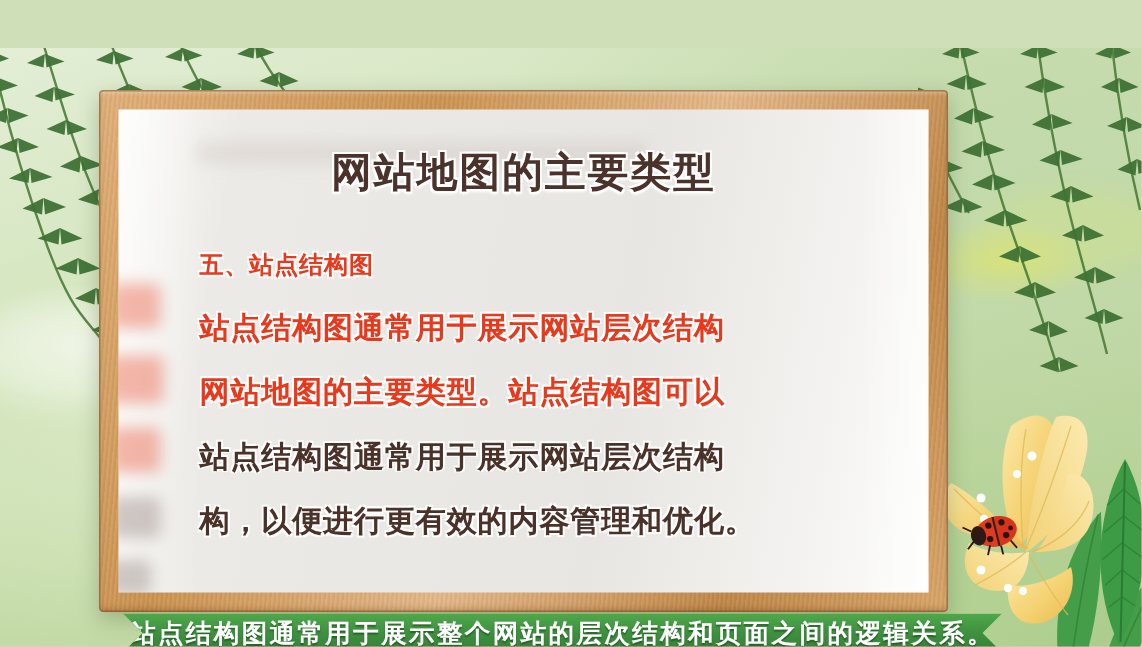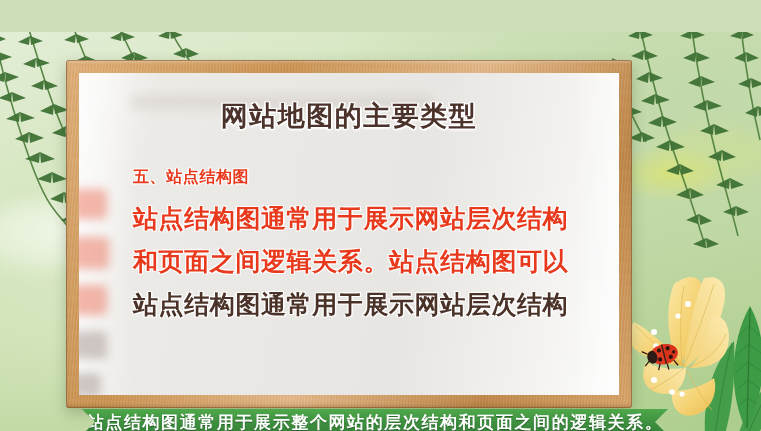--- a/index.html
+++ b/index.html
@@ -106,21 +106,21 @@
       -1.4px -1.4px 0 rgba(255,255,255,.95),
        1.4px -1.4px 0 rgba(255,255,255,.95),
       -1.4px  1.4px 0 rgba(255,255,255,.95),
        1.4px  1.4px 0 rgba(255,255,255,.95),
        0 2px 2px rgba(255,255,255,.9);
   }
   .body-block{
     position:absolute;left:54px;right:26px;top:84px;
   }
   .body-line{
-    font-size:25px;
+    font-size:20px;
     line-height:43px;
     font-weight:bold;
     letter-spacing:.6px;
     white-space:nowrap;
   }
   .body-line.red{
     color:#e8391c;
     text-shadow:
       -1.2px -1.2px 0 rgba(255,255,255,.9),
        1.2px -1.2px 0 rgba(255,255,255,.9),
@@ -534,22 +534,23 @@
       <div class="ghost red" style="left:-8px;top:164px;width:38px;height:32px;border-radius:5px;"></div>
       <div class="ghost red" style="left:-6px;top:212px;width:34px;height:30px;border-radius:5px;"></div>
       <div class="ghost gray" style="left:-6px;top:258px;width:34px;height:28px;border-radius:5px;"></div>
       <div class="ghost gray" style="left:-8px;top:300px;width:30px;height:24px;border-radius:5px;"></div>
 
       <div class="board-title">网站地图的主要类型</div>
 
       <div class="body-block">
         <div class="body-line red heading">五、站点结构图</div>
         <div class="body-line red">站点结构图通常用于展示网站层次结构</div>
-        <div class="body-line red">和页面之间逻辑关系。站点结构图可以</div>
+        <div class="body-line red">网站地图的主要类型。站点结构图可以</div>
         <div class="body-line dark">站点结构图通常用于展示网站层次结构</div>
+        <div class="body-line dark">构，以便进行更有效的内容管理和优化。</div>
       </div>
     </div>
   </div>
 
   <div id="subtitle-bar">
     <span class="txt">站点结构图通常用于展示整个网站的层次结构和页面之间的逻辑关系。</span>
   </div>
 
 </div>
 

